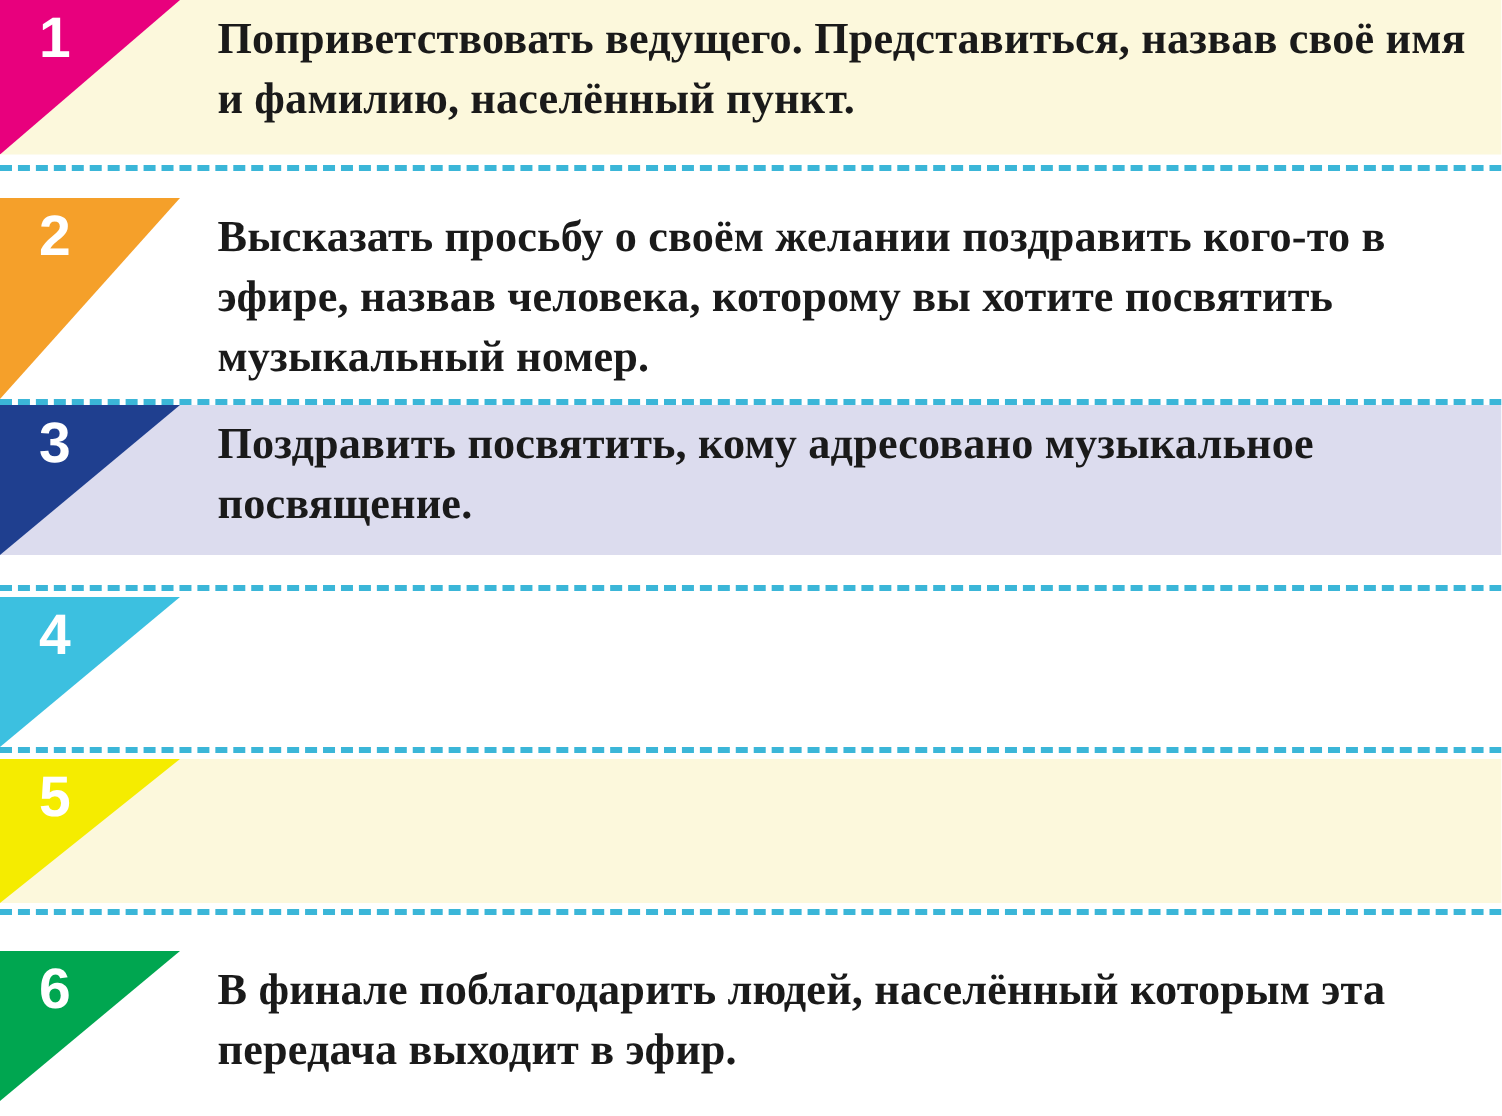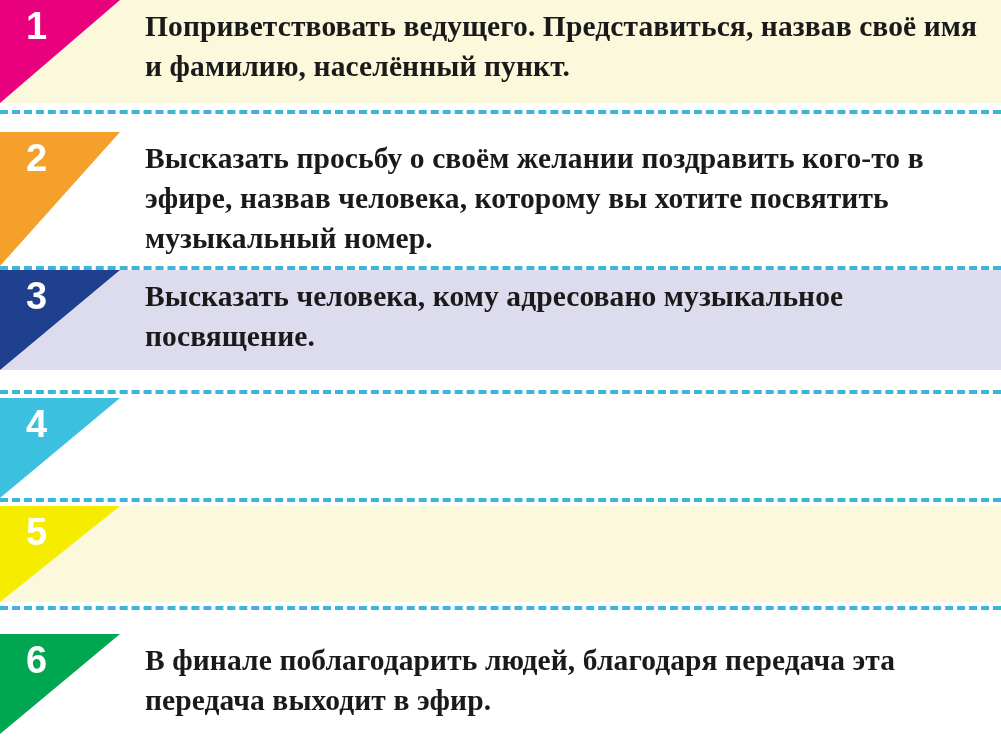--- a/index.html
+++ b/index.html
@@ -95,21 +95,21 @@
         <div class="flag-num">2</div>
       </div>
       <div class="step-text">Высказать просьбу о своём желании поздравить кого-то в эфире, назвав человека, которому вы хотите посвятить музыкальный номер.</div>
     </div>
     <div class="step" style="top: 270px; height: 100px;">
       <div class="step-bg" style="background: rgb(220, 220, 238);"></div>
       <div class="flag" style="height: 100px;">
         <div class="flag-shape" style="background: rgb(31, 63, 143);"></div>
         <div class="flag-num">3</div>
       </div>
-      <div class="step-text">Высказать человека, кому адресовано музыкальное посвящение.</div>
+      <div class="step-text">Поздравить посвятить, кому адресовано музыкальное посвящение.</div>
     </div>
     <div class="step" style="top: 398px; height: 100px;">
       <div class="step-bg" style="background: rgb(255, 255, 255);"></div>
       <div class="flag" style="height: 100px;">
         <div class="flag-shape" style="background: rgb(60, 192, 224);"></div>
         <div class="flag-num">4</div>
       </div>
     </div>
     <div class="step" style="top: 506px; height: 96px;">
       <div class="step-bg" style="background: rgb(252, 248, 220);"></div>
@@ -117,20 +117,20 @@
         <div class="flag-shape" style="background: rgb(245, 236, 0);"></div>
         <div class="flag-num">5</div>
       </div>
     </div>
     <div class="step" style="top: 634px; height: 100px;">
       <div class="step-bg" style="background: rgb(255, 255, 255);"></div>
       <div class="flag" style="height: 100px;">
         <div class="flag-shape" style="background: rgb(0, 166, 80);"></div>
         <div class="flag-num">6</div>
       </div>
-      <div class="step-text">В финале поблагодарить людей, благодаря передача эта передача выходит в эфир.</div>
+      <div class="step-text">В финале поблагодарить людей, населённый которым эта передача выходит в эфир.</div>
     </div>
     <div class="divider" style="top: 110px; border-top-color: rgb(59, 182, 216);"></div>
     <div class="divider" style="top: 266px; border-top-color: rgb(59, 182, 216);"></div>
     <div class="divider" style="top: 390px; border-top-color: rgb(59, 182, 216);"></div>
     <div class="divider" style="top: 498px; border-top-color: rgb(59, 182, 216);"></div>
     <div class="divider" style="top: 606px; border-top-color: rgb(59, 182, 216);"></div>
   </div>
 
 </body></html>

